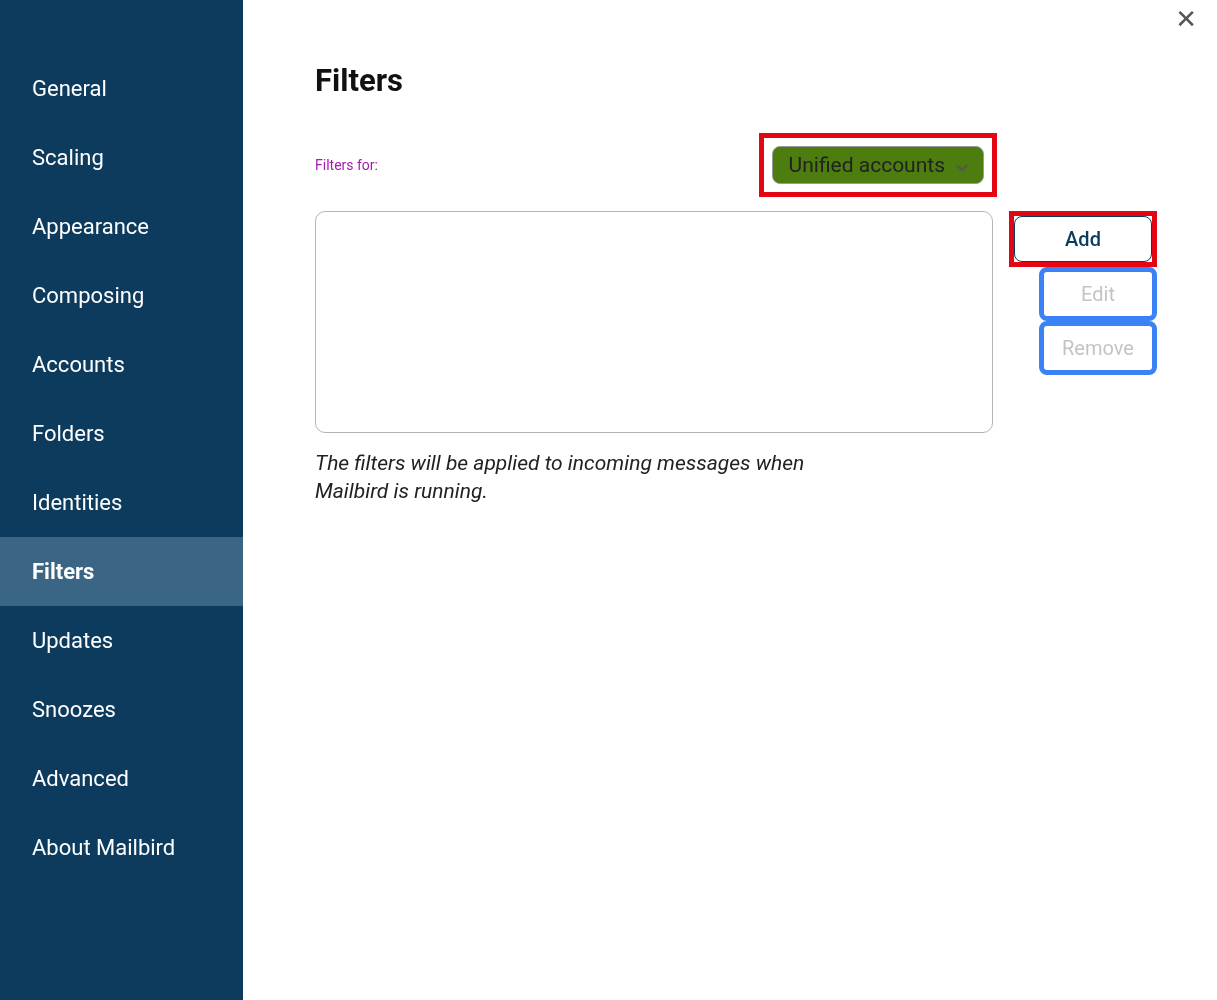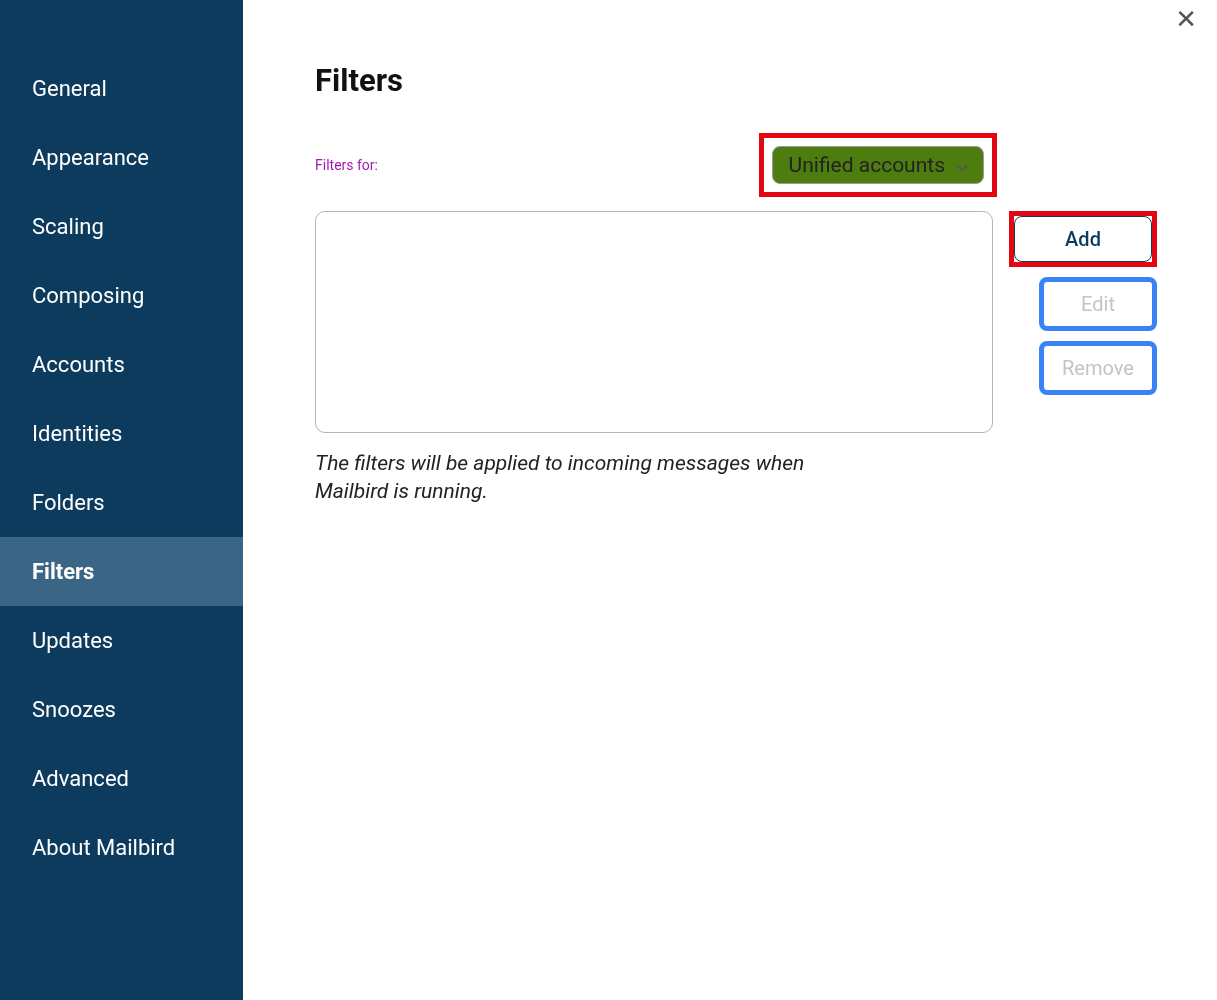--- a/index.html
+++ b/index.html
@@ -98,21 +98,20 @@
   .filter-list {
     width: 678px;
     height: 222px;
     border: 1px solid #b5b5b5;
     border-radius: 10px;
     background: #fff;
   }
   .buttons {
     display: flex;
     flex-direction: column;
-    gap: 10px;
     position: relative;
   }
   .btn-wrap-highlight {
     border: 5px solid #e30613;
     padding: 0;
     display: inline-block;
   }
   .btn {
     min-width: 118px;
     padding: 10px 18px;
@@ -142,26 +141,26 @@
     line-height: 1.35;
   }
 </style>
 </head>
 <body>
 
 <div class="app">
 
   <nav class="sidebar">
     <div class="sidebar-item">General</div>
+    <div class="sidebar-item">Scaling</div>
     <div class="sidebar-item">Appearance</div>
-    <div class="sidebar-item">Scaling</div>
     <div class="sidebar-item">Composing</div>
     <div class="sidebar-item">Accounts</div>
+    <div class="sidebar-item">Folders</div>
     <div class="sidebar-item">Identities</div>
-    <div class="sidebar-item">Folders</div>
     <div class="sidebar-item active">Filters</div>
     <div class="sidebar-item">Updates</div>
     <div class="sidebar-item">Snoozes</div>
     <div class="sidebar-item">Advanced</div>
     <div class="sidebar-item">About Mailbird</div>
   </nav>
 
   <main class="main">
 
     <span class="close-icon">✕</span>

